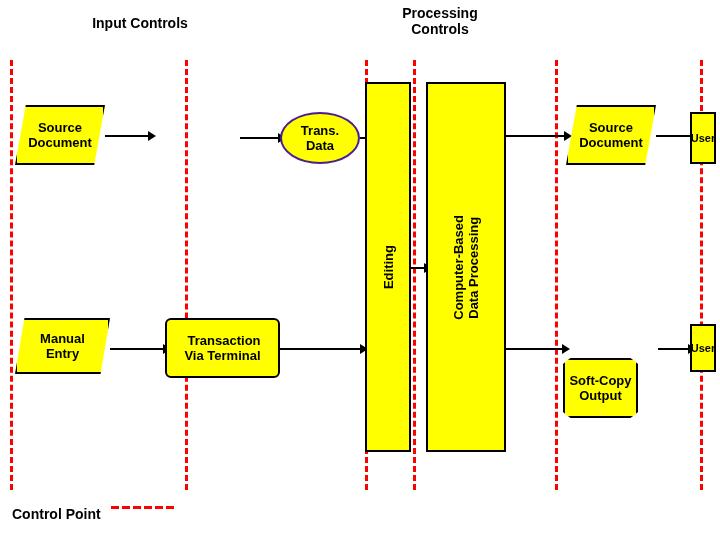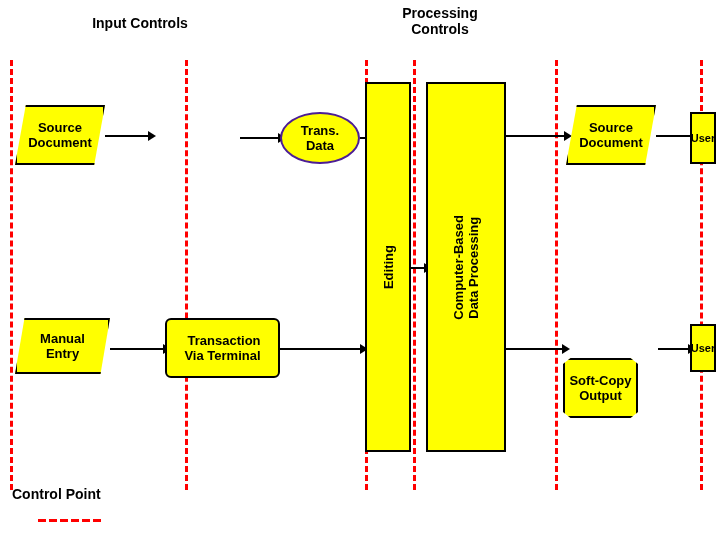--- a/index.html
+++ b/index.html
@@ -72,25 +72,24 @@
       top: -4px;
       border-left: 8px solid black;
       border-top: 5px solid transparent;
       border-bottom: 5px solid transparent;
     }
 
     
     .control-point {
       position: absolute;
       display: flex;
-      align-items: flex-end;
-      gap: 17px;
+      align-items: flex-start;
+      gap: 10px;
       font-weight: bold;
       font-size: 14px;
-      flex-direction: column;
     }
 
     .dashed-sample {
       display: flex;
       gap: 3px;
       align-items: center;
     }
     .dash-seg {
       width: 8px;
       height: 3px;

